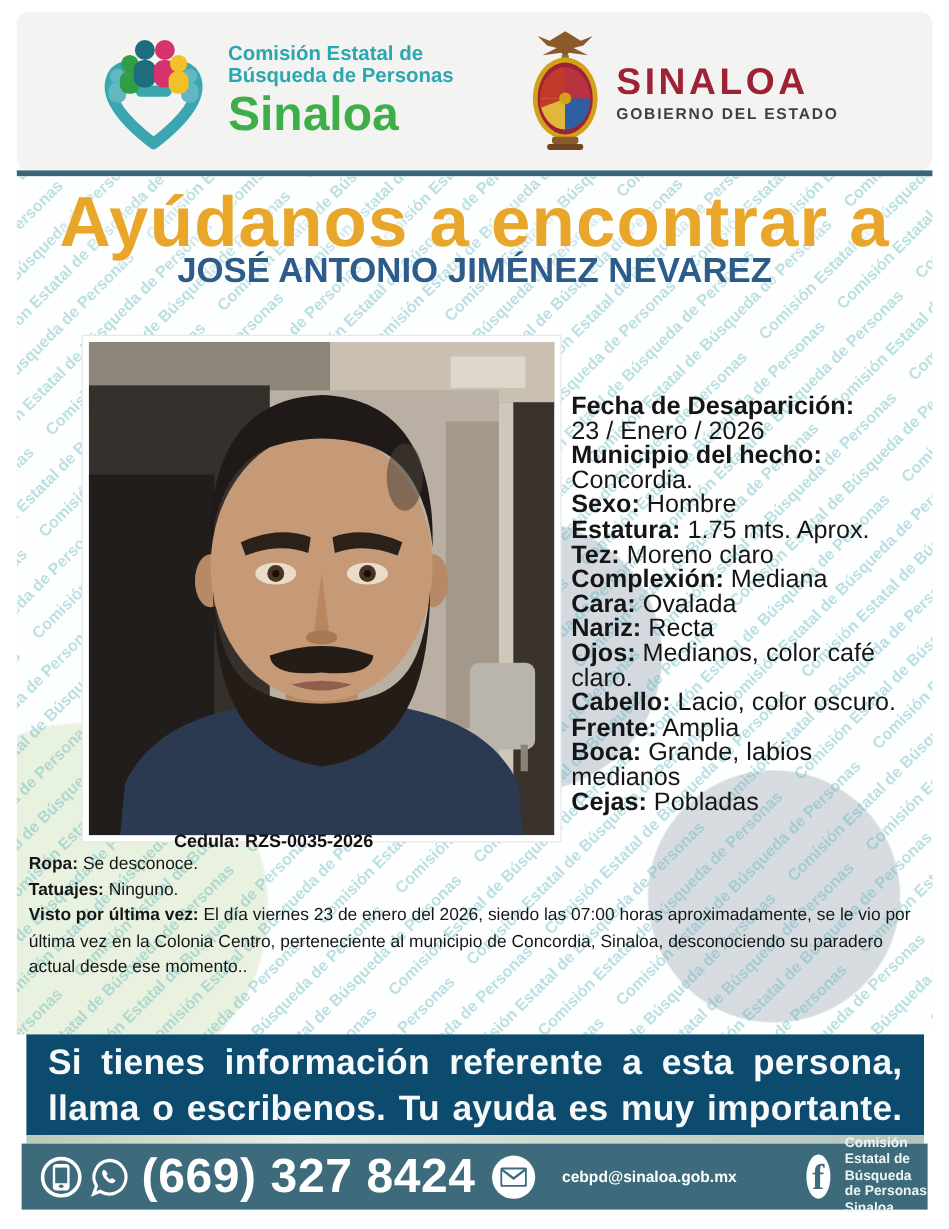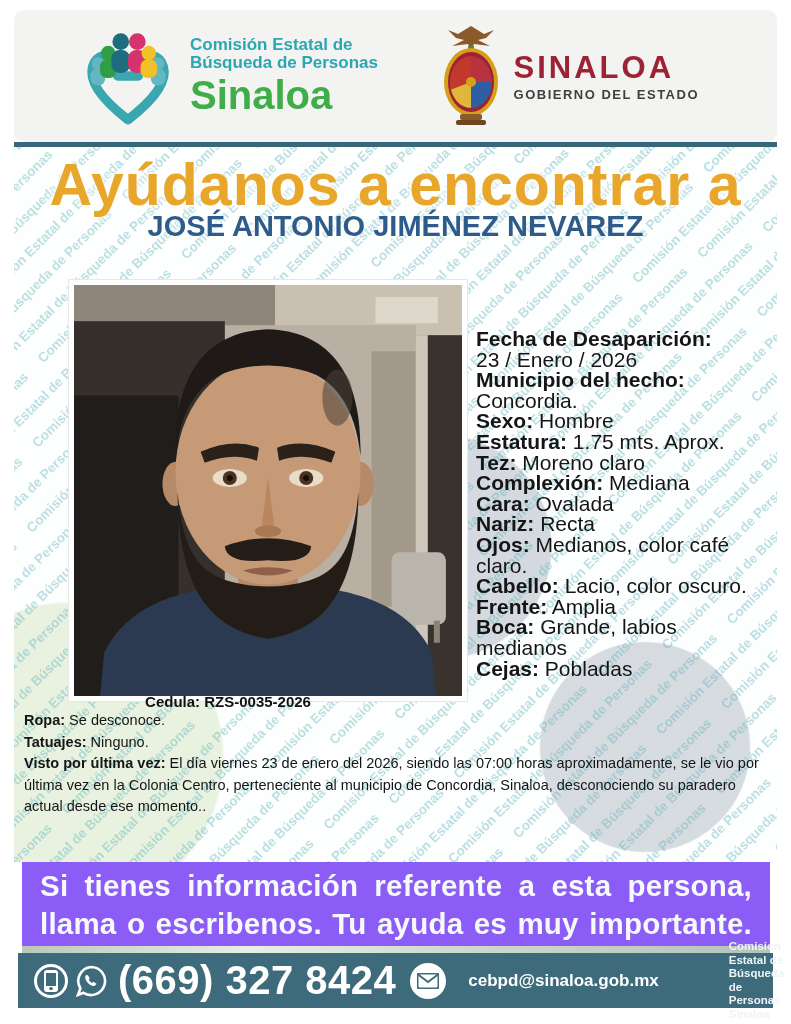--- a/index.html
+++ b/index.html
@@ -51,21 +51,21 @@
   .d-line b{font-weight:bold;}
 
   .caption{position:absolute;left:15px;top:546px;width:398px;text-align:center;
     font-size:15px;font-weight:bold;color:#111;}
 
   .paragraphs{position:absolute;left:10px;top:563px;width:750px;color:#151515;}
   .p-line{font-size:14.5px;line-height:21.5px;}
   .p-line b{font-weight:bold;}
 
   
-  .banner{position:absolute;left:22px;top:862px;width:748px;height:84px;background:#8b5cf6;
+  .banner{position:absolute;left:22px;top:862px;width:748px;height:84px;background:#0c4a6e;
     padding:5px 18px 0 18px;}
   .banner-line{color:#f6f9fa;font-weight:bold;font-size:29.5px;line-height:38px;
     text-align:justify;text-align-last:justify;letter-spacing:0.2px;}
   .strip{position:absolute;left:22px;top:946px;width:748px;height:7px;
     background:linear-gradient(90deg,#b9c9b8,#e8efe6 30%,#cdd9cc 60%,#b4c4ba);}
 
   
   .footer{position:absolute;left:18px;top:953px;width:755px;height:55px;background:#3e6b7b;
     display:flex;align-items:center;color:#fff;}
   .f-icon{flex:0 0 auto;}
@@ -73,21 +73,21 @@
     display:flex;align-items:center;justify-content:center;}
   .phone-body{width:14px;height:22px;background:#fff;border-radius:3px;position:relative;}
   .phone-body::before{content:"";position:absolute;left:2px;top:3px;right:2px;bottom:6px;background:#3e6b7b;}
   .phone-body::after{content:"";position:absolute;left:5px;bottom:1.5px;width:4px;height:3px;border-radius:50%;background:#3e6b7b;}
   .wa-icon{width:34px;height:34px;margin-left:6px;position:relative;}
   .wa-icon svg{width:34px;height:34px;}
   .f-phone{font-size:40px;font-weight:bold;margin-left:10px;letter-spacing:0.5px;white-space:nowrap;}
   .mail-icon{width:36px;height:36px;border-radius:50%;background:#fff;margin-left:14px;
     display:flex;align-items:center;justify-content:center;}
   .mail-icon svg{width:22px;height:16px;}
-  .f-email{font-size:17px;font-weight:bold;margin-left:22px;white-space:nowrap;}
+  .f-email{font-size:13px;font-weight:bold;margin-left:22px;white-space:nowrap;}
   .fb-icon{width:37px;height:37px;border-radius:50%;background:#fff;margin-left:58px;
     color:#3e6b7b;font-weight:bold;font-size:30px;display:flex;align-items:flex-end;justify-content:center;
     overflow:hidden;font-family:"Liberation Serif",serif;}
   .fb-text{margin-left:12px;font-size:11.5px;font-weight:bold;line-height:13.5px;color:#eef4f6;}
 </style>
 </head>
 <body>
 
 <div class="poster">
 

